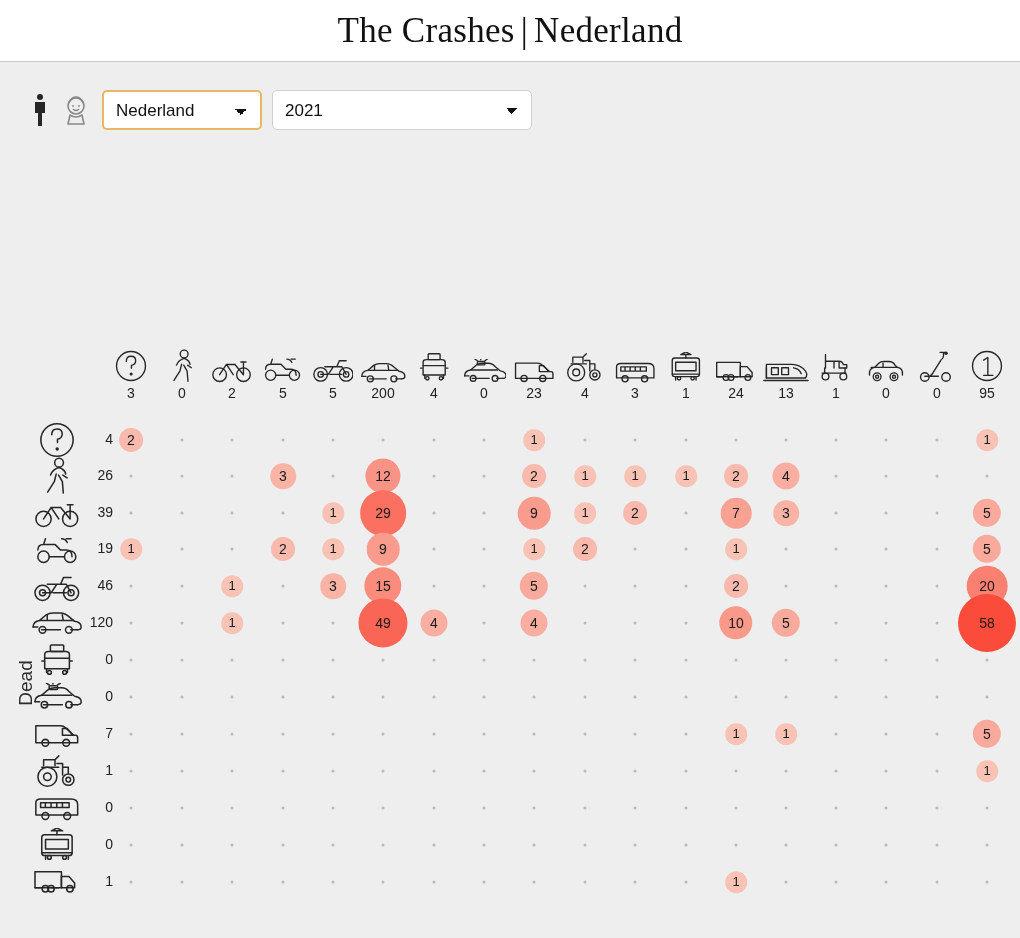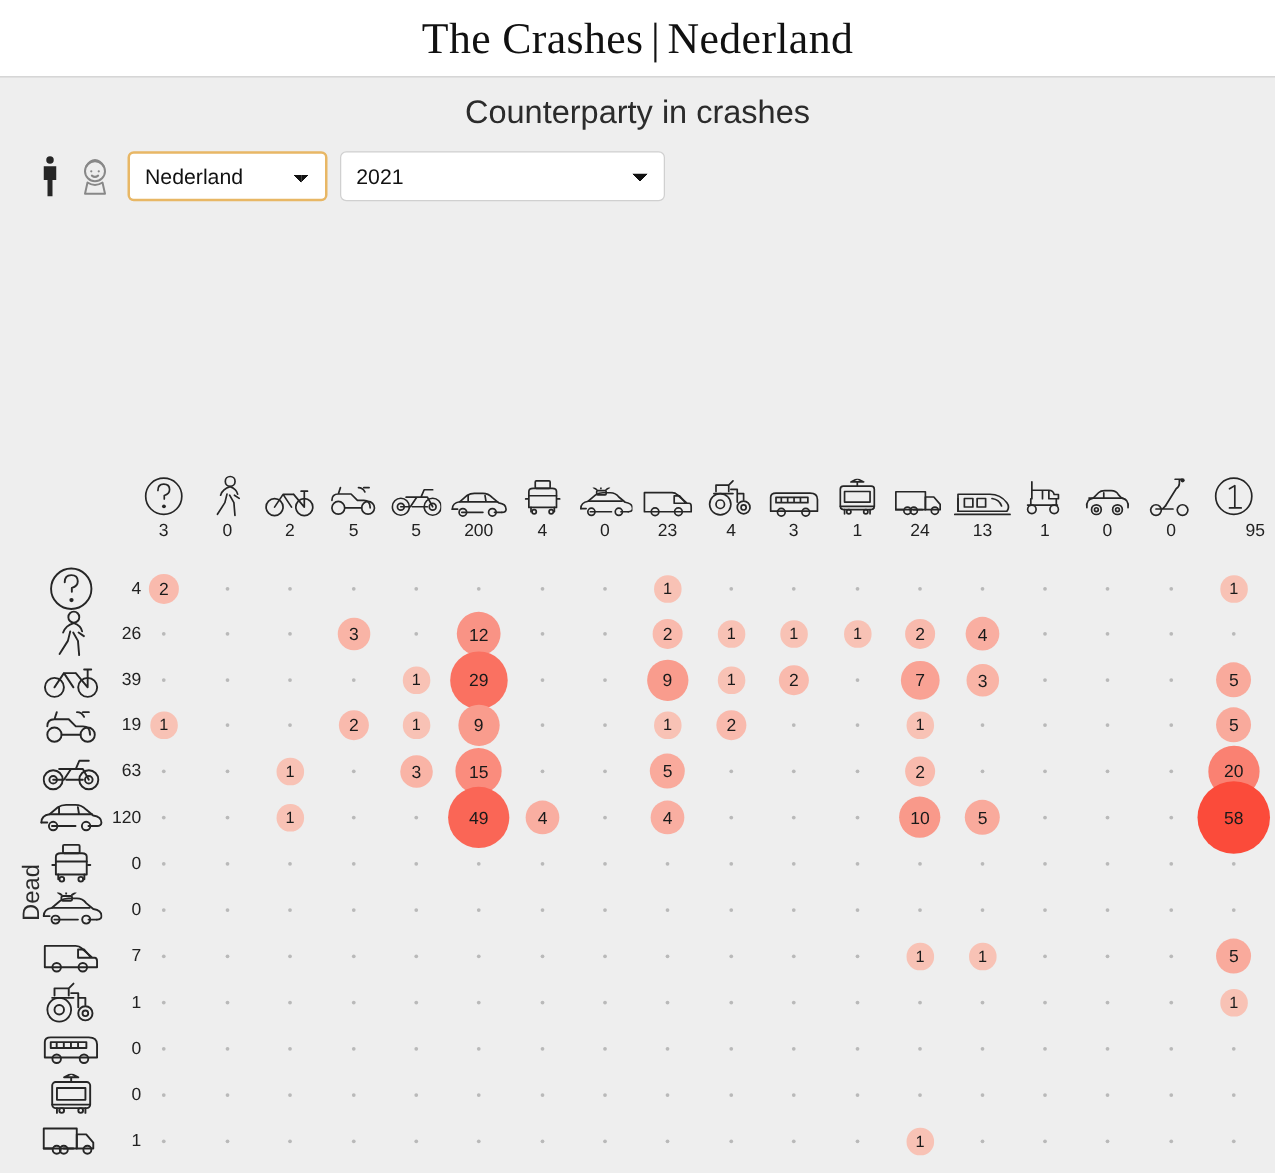--- a/index.html
+++ b/index.html
@@ -96,21 +96,20 @@
 </head>
 <body>
 
 <div id="masthead">
   <div id="masthead-title">
     <span>The Crashes</span><span class="sep">|</span><span>Nederland</span>
   </div>
 </div>
 
 <div id="chart-header">
-  <div id="chart-title">Counterparty in crashes</div>
 </div>
 
 <div id="controls">
   <div class="mode-icon">
     <svg width="20" height="34" viewBox="0 0 20 34" class="icn">
       <circle class="f" cx="10" cy="4" r="3"></circle>
       <path class="f" d="M5 9 h10 v11 h-3 v13 h-4 v-13 h-3 z"></path>
     </svg>
   </div>
   <div class="mode-icon">
@@ -316,21 +315,21 @@
           <svg class="icn" width="37.400000000000006" height="34" viewBox="0 0 44 40">
             <path d="M26 4 h6 M30 4 v4 q0 3-3 5 l-10 16"></path>
        <circle cx="33" cy="5" r="2" class="f"></circle>
        <path d="M8 32 h16 M14 32 l3-3"></path>
        <circle cx="8" cy="33" r="5"></circle>
             <circle cx="33" cy="33" r="5"></circle>
           </svg>
         </div>
         <div class="cnt">0</div>
       </div>
-      <div class="col-head" style="left: 962px; top: 185px; text-align: right;">
+      <div class="col-head" style="left: 962px; top: 185px;">
         <div class="ico">
           <svg class="icn" width="34" height="34" viewBox="0 0 40 40">
             <circle cx="20" cy="20" r="17"></circle>
             <path d="M16 13 l5-3 v21 M16 31 h11"></path>
           </svg>
         </div>
         <div class="cnt">95</div>
       </div>
     </div>
   <div id="row-headers">
@@ -377,21 +376,21 @@
         <div class="ico">
           <svg class="icn" width="45.6" height="32.3" viewBox="0 0 48 34">
             <circle cx="9" cy="24" r="8"></circle>
             <circle cx="9" cy="24" r="3.2"></circle>
        <circle cx="39" cy="24" r="8"></circle>
             <circle cx="39" cy="24" r="3.2"></circle>
        <path d="M9 24 h9 l6-9 h10 l5 9 M14 15 h14 M28 15 l3-7 h8 M20 24 h14"></path>
           </svg>
         </div>
       </div>
-      <div class="row-total" style="left: 73px; top: 445px;">63</div>
+      <div class="row-total" style="left: 73px; top: 445px;">46</div>
       <div class="row-head" style="top: 473px;">
         <div class="ico">
           <svg class="icn" width="51.300000000000004" height="23.56" viewBox="0 0 54 25">
             <path d="M2 17 q0-6 7-7 l7-6 q3-2 7-2 h8 q5 0 9 4 l6 5 q7 1 7 6 q0 3-4 3"></path>
        <path d="M11 20 h20 M42 20 h7 M2 17 h5 M17 4 v6 M33 4 l1 6 M9 10 h36"></path>
        <circle cx="12" cy="20" r="3.6"></circle>
             <circle cx="40" cy="20" r="3.6"></circle>
           </svg>
         </div>
       </div>

